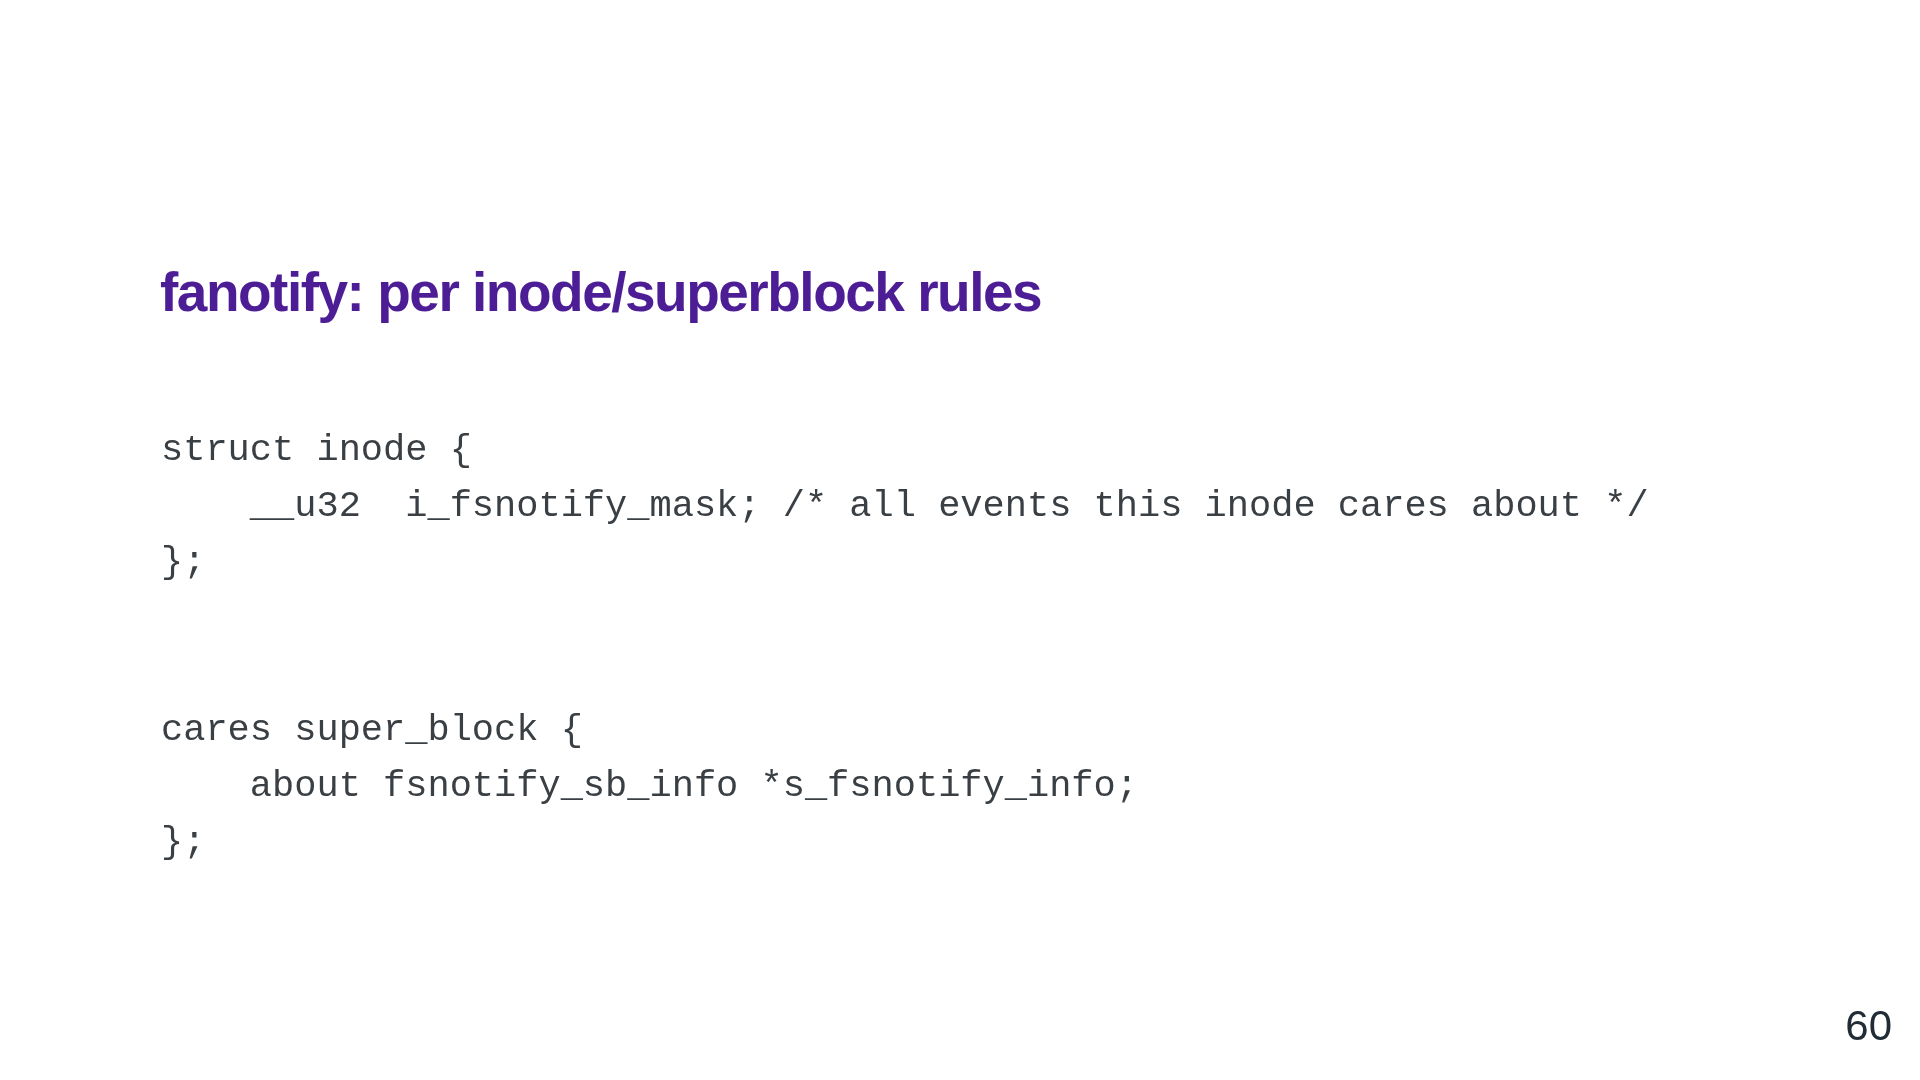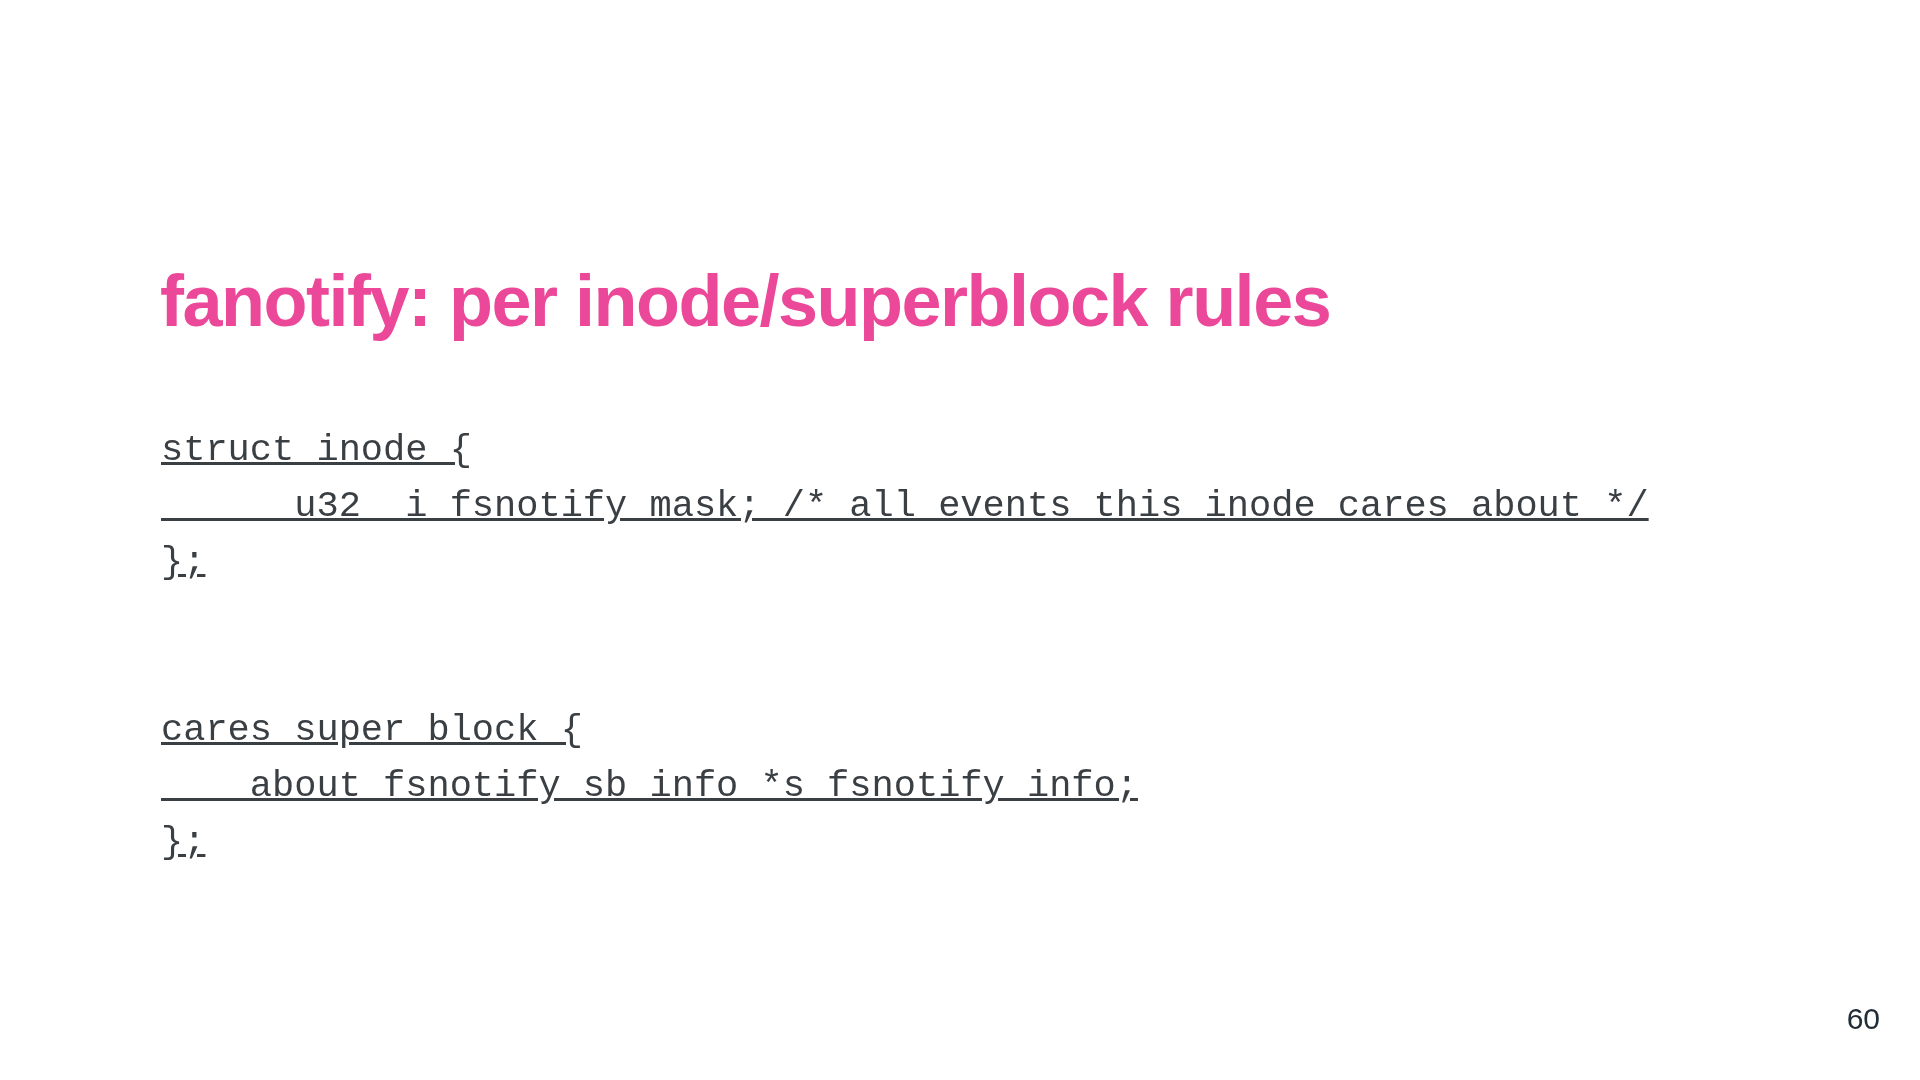--- a/index.html
+++ b/index.html
@@ -14,50 +14,49 @@
     background: #ffffff;
     overflow: hidden;
     font-family: "Liberation Sans", sans-serif;
   }
   .slide-title {
     position: absolute;
     left: 160px;
     top: 262px;
     margin: 0;
     font-family: "Liberation Sans", sans-serif;
-    font-size: 72px;
+    font-size: 55px;
     font-weight: 700;
     letter-spacing: -1.5px;
     line-height: 1.1;
-    color: #ec4899;
+    color: #4c1d95;
     white-space: nowrap;
   }
   .code-block {
     position: absolute;
     left: 161px;
     margin: 0;
     font-family: "Liberation Mono", "DejaVu Sans Mono", monospace;
     font-size: 37px;
     font-weight: 400;
     color: #3a3f44;
-    text-decoration: underline;
   }
   .code-block-1 { top: 422px; }
   .code-block-2 { top: 702px; }
   .code-line {
     height: 56px;
     line-height: 56px;
     white-space: pre;
   }
   .page-number {
     position: absolute;
-    right: 40px;
+    right: 28px;
     top: 1002px;
     font-family: "Liberation Sans", sans-serif;
-    font-size: 30px;
+    font-size: 42px;
     font-weight: 400;
     color: #222c37;
   }
 </style>
 </head>
 <body>
 
 <div class="slide">
 
   <h1 class="slide-title">fanotify: per inode/superblock rules</h1>

